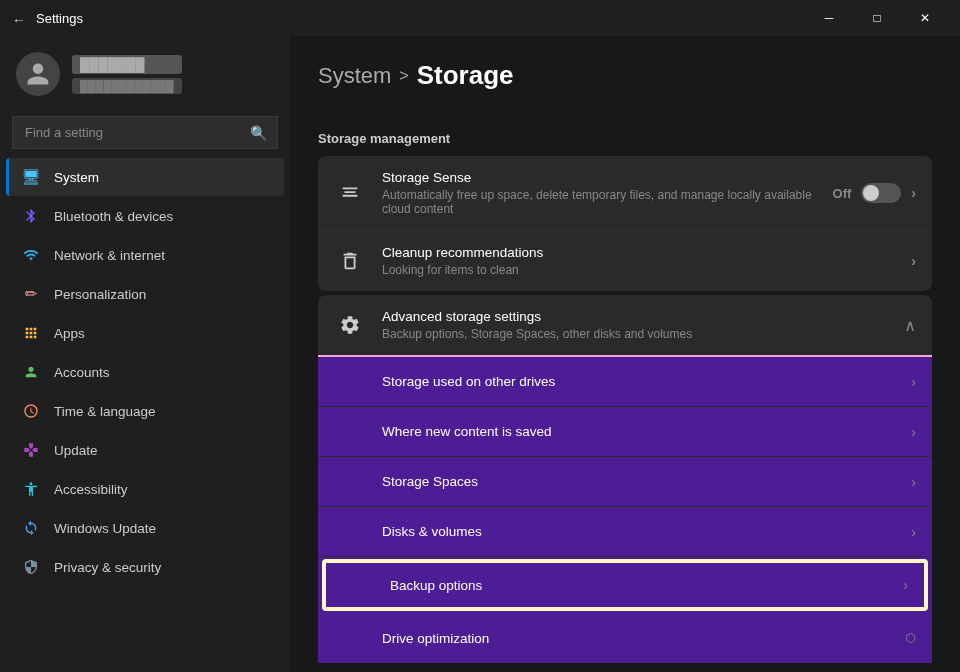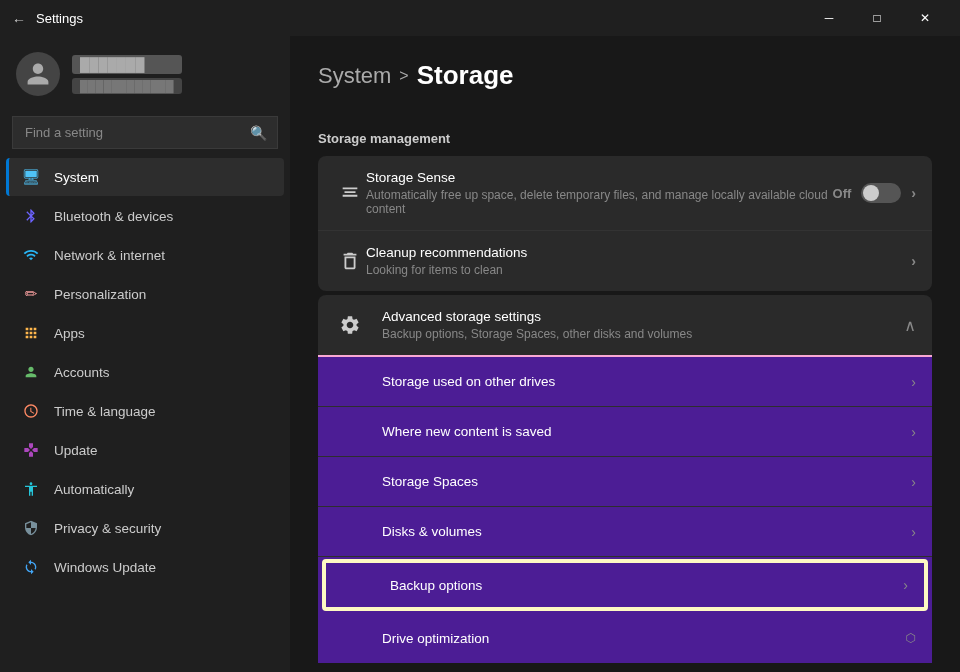--- a/index.html
+++ b/index.html
@@ -220,20 +220,21 @@
     .settings-card {
       background: #2a2a2a;
       border-radius: 8px;
       margin-bottom: 4px;
       overflow: hidden;
     }
     .settings-item {
       display: flex;
       align-items: center;
       padding: 14px 16px;
+      gap: 16px;
       cursor: pointer;
       border-bottom: 1px solid #333;
       min-height: 60px;
     }
     .settings-item:last-child { border-bottom: none; }
 
     .item-icon {
       width: 32px;
       height: 32px;
       display: flex;
@@ -423,37 +424,37 @@
             </svg>
         </span>
         <span>Update</span>
       </div>
       <div class="nav-item">
         <span class="nav-icon icon-accessibility">
           <svg width="16" height="16" viewBox="0 0 24 24" fill="#26c6da">
               <path d="M12 2c1.1 0 2 .9 2 2s-.9 2-2 2-2-.9-2-2 .9-2 2-2zm9 7h-6v13h-2v-6h-2v6H9V9H3V7h18v2z"></path>
             </svg>
         </span>
-        <span>Automatically</span>
+        <span>Accessibility</span>
+      </div>
+      <div class="nav-item">
+        <span class="nav-icon icon-update">
+          <svg width="16" height="16" viewBox="0 0 24 24" fill="#42a5f5">
+              <path d="M12 4V1L8 5l4 4V6c3.31 0 6 2.69 6 6 0 1.01-.25 1.97-.7 2.8l1.46 1.46C19.54 15.03 20 13.57 20 12c0-4.42-3.58-8-8-8zm0 14c-3.31 0-6-2.69-6-6 0-1.01.25-1.97.7-2.8L5.24 7.74C4.46 8.97 4 10.43 4 12c0 4.42 3.58 8 8 8v3l4-4-4-4v3z"></path>
+            </svg>
+        </span>
+        <span>Windows Update</span>
       </div>
       <div class="nav-item">
         <span class="nav-icon icon-privacy">
           <svg width="16" height="16" viewBox="0 0 24 24" fill="#78909c">
               <path d="M12 1L3 5v6c0 5.55 3.84 10.74 9 12 5.16-1.26 9-6.45 9-12V5l-9-4zm0 10.99h7c-.53 4.12-3.28 7.79-7 8.94V12H5V6.3l7-3.11v8.8z"></path>
             </svg>
         </span>
         <span>Privacy &amp; security</span>
-      </div>
-      <div class="nav-item">
-        <span class="nav-icon icon-update">
-          <svg width="16" height="16" viewBox="0 0 24 24" fill="#42a5f5">
-              <path d="M12 4V1L8 5l4 4V6c3.31 0 6 2.69 6 6 0 1.01-.25 1.97-.7 2.8l1.46 1.46C19.54 15.03 20 13.57 20 12c0-4.42-3.58-8-8-8zm0 14c-3.31 0-6-2.69-6-6 0-1.01.25-1.97.7-2.8L5.24 7.74C4.46 8.97 4 10.43 4 12c0 4.42 3.58 8 8 8v3l4-4-4-4v3z"></path>
-            </svg>
-        </span>
-        <span>Windows Update</span>
       </div>
     </div>
   </div>
 
   <div class="content">
 
     <div class="breadcrumb">
       <span class="breadcrumb-parent">System</span>
       <span class="breadcrumb-arrow">&gt;</span>
       <span class="breadcrumb-current">Storage</span>

